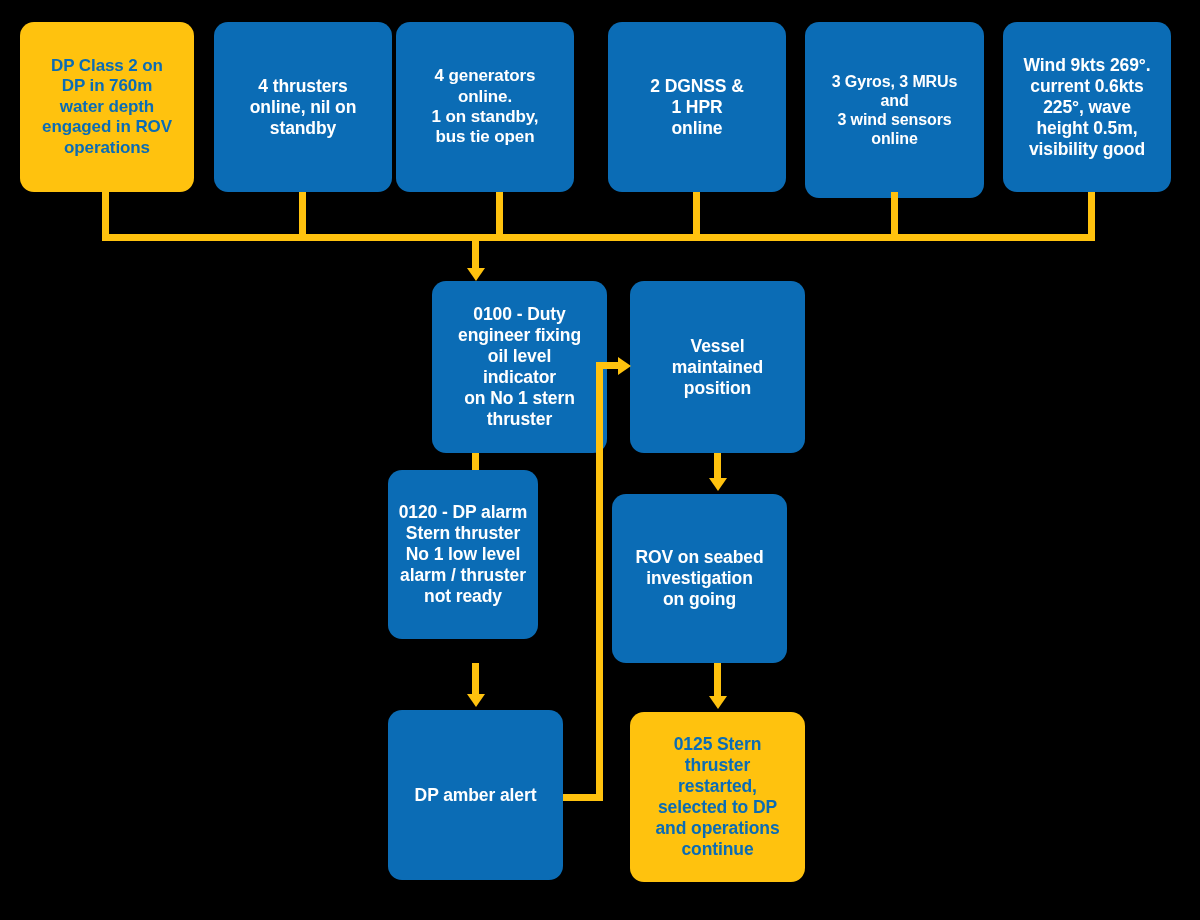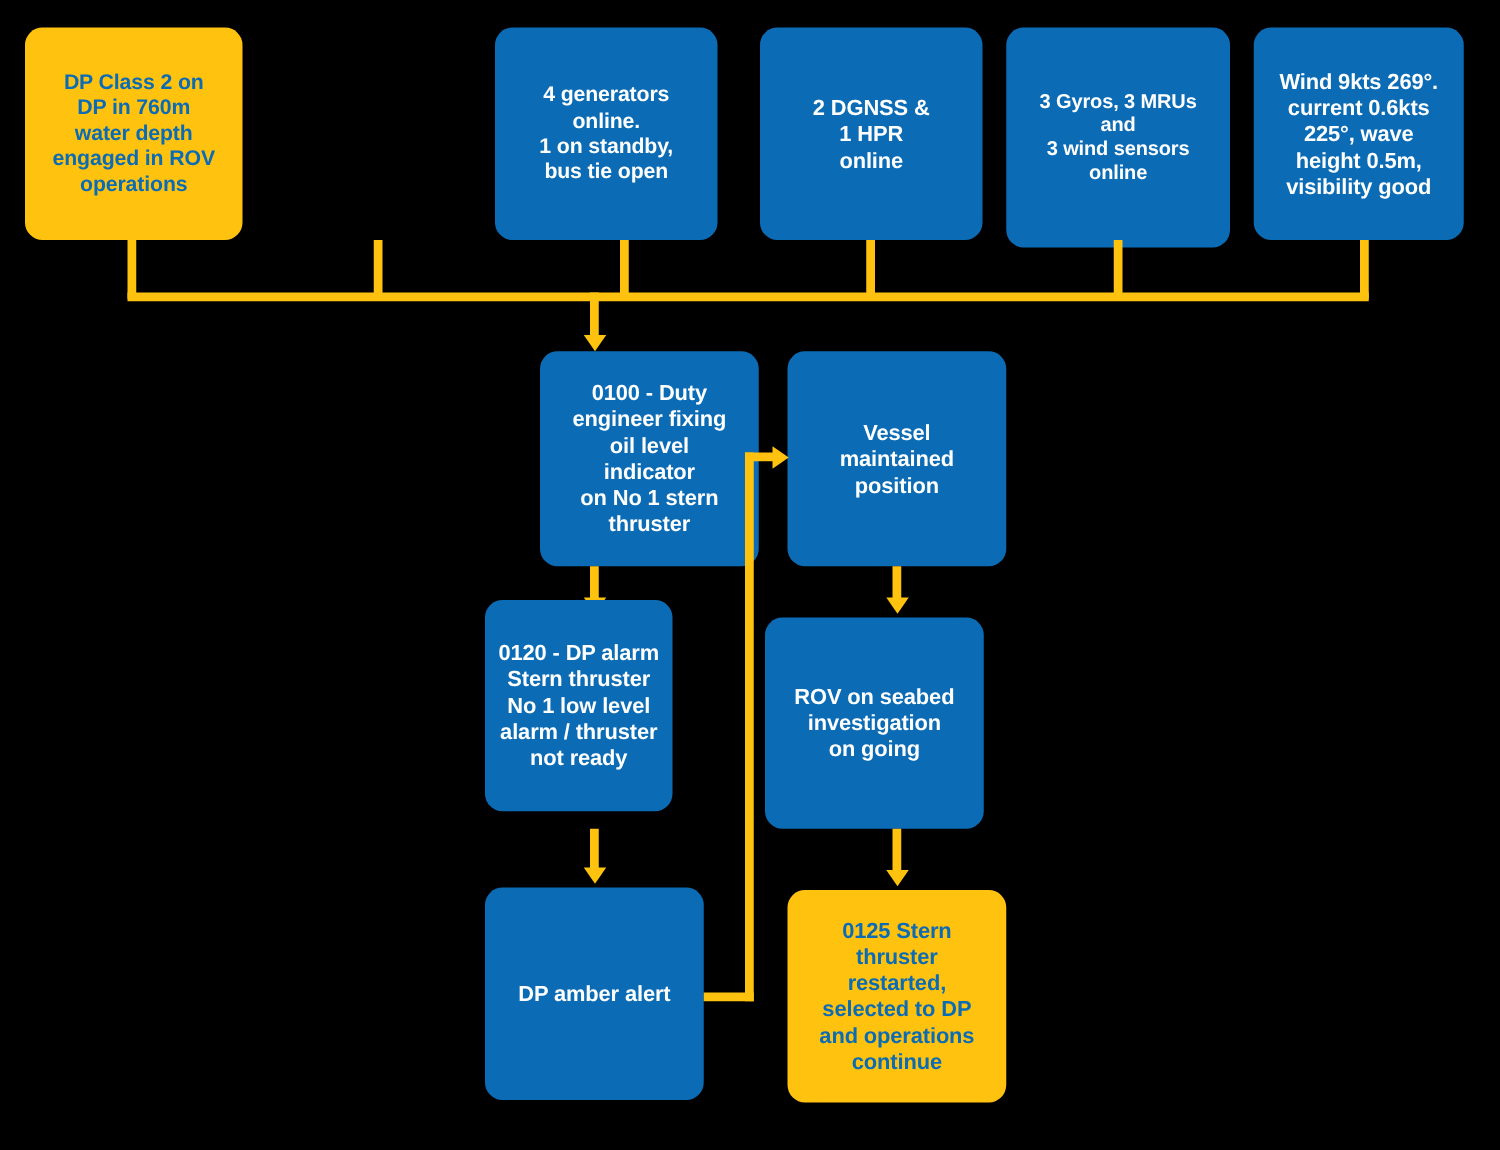--- a/index.html
+++ b/index.html
@@ -61,20 +61,23 @@
 <body>
 
 <div id="canvas">
 
   <div class="node yellow" style="left:20px; top:22px; width:174px; height:170px; font-size:17px;">DP Class 2 on
 DP in 760m
 water depth
 engaged in ROV
 operations</div>
 
+  <div class="node blue" style="left:214px; top:22px; width:178px; height:170px; font-size:17.5px;">4 thrusters
+online, nil on
+standby</div>
 
   <div class="node blue" style="left:396px; top:22px; width:178px; height:170px; font-size:17px;">4 generators
 online.
 1 on standby,
 bus tie open</div>
 
   <div class="node blue" style="left:608px; top:22px; width:178px; height:170px; font-size:17.5px;">2 DGNSS &amp;
 1 HPR
 online</div>
 
@@ -104,21 +107,21 @@
   <div class="node blue" style="left:388px; top:281px; width:175px; height:172px; font-size:17.5px;margin-left:44px;">0100 - Duty
 engineer fixing
 oil level
 indicator
 on No 1 stern
 thruster</div>
 
   <div class="conn" style="left:472px; top:453px; width:7px; height:30px;"></div>
   <div class="arrow down" style="left:466.5px; top:478px;"></div>
 
-  <div class="node blue" style="left:388px; top:480px; width:150px; height:169px; font-size:17.5px;">0120 - DP alarm
+  <div class="node blue" style="left:388px; top:470px; width:150px; height:169px; font-size:17.5px;">0120 - DP alarm
 Stern thruster
 No 1 low level
 alarm / thruster
 not ready</div>
 
   <div class="conn" style="left:472px; top:663px; width:7px; height:36px;"></div>
   <div class="arrow down" style="left:466.5px; top:694px;"></div>
 
   <div class="node blue" style="left:630px; top:281px; width:175px; height:172px; font-size:17.5px;">Vessel
 maintained

